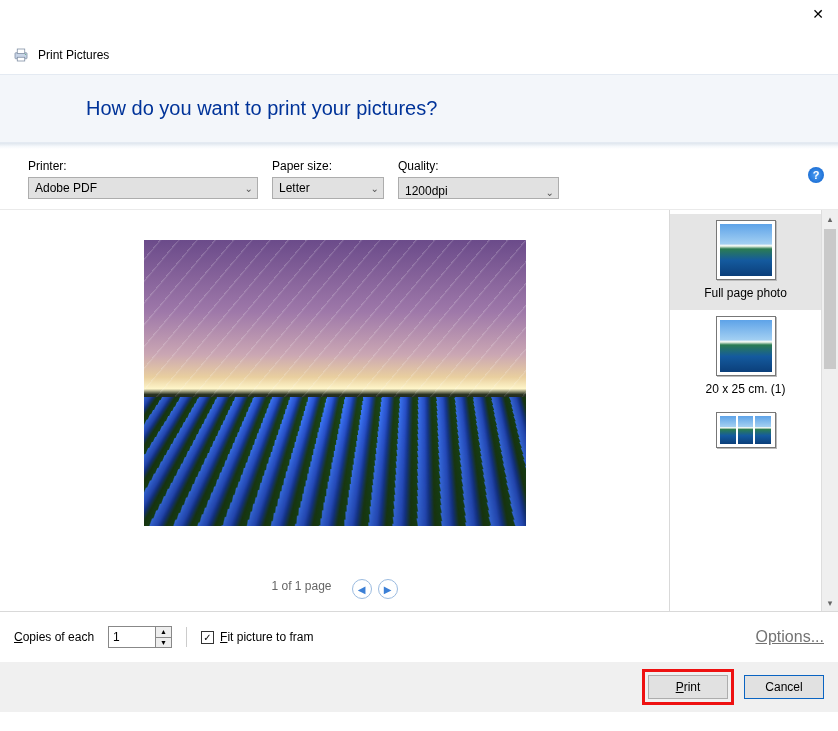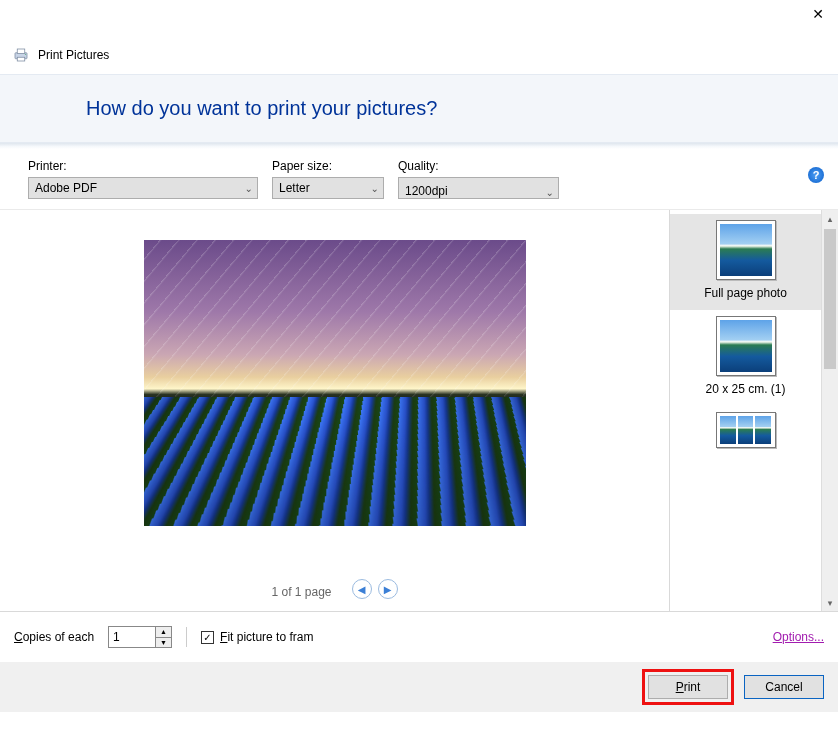--- a/index.html
+++ b/index.html
@@ -111,21 +111,21 @@
   }
   .preview-img .streaks {
     position:absolute; inset:0;
     background: repeating-linear-gradient(130deg,
       rgba(255,255,255,0) 0px, rgba(255,255,255,0) 12px,
       rgba(255,255,255,0.22) 12px, rgba(255,255,255,0.0) 14px);
     mask: linear-gradient(#000 0%, #000 52%, rgba(0,0,0,0) 58%);
     -webkit-mask: linear-gradient(#000 0%, #000 52%, rgba(0,0,0,0) 58%);
   }
   .pager {
-    display:flex; align-items:flex-end; gap:20px; color:#666; font-size:12px;
+    display:flex; align-items:flex-start; gap:20px; color:#666; font-size:12px;
   }
   .pgbtns { display:flex; gap:6px; }
   .circle-btn {
     width:20px; height:20px; border-radius:50%;
     border:1px solid #9bbbe0; background:#fff;
     display:flex; align-items:center; justify-content:center;
     color:#3b7fd6; font-size:10px;
   }
   .layout-pane {
     width:168px;
@@ -184,21 +184,21 @@
   .spin-btns { display:flex; flex-direction:column; width:16px; border-left:1px solid #888; }
   .spin-btns div { flex:1; display:flex; align-items:center; justify-content:center; font-size:7px; background:#eee; }
   .spin-btns div:first-child { border-bottom:1px solid #888; }
   .divider-v { width:1px; height:20px; background:#ccc; }
   .checkbox-row { display:flex; align-items:center; gap:6px; }
   .checkbox-box {
     width:13px; height:13px; border:1px solid #333; display:flex;
     align-items:center; justify-content:center; font-size:10px;
   }
   .options-link {
-    margin-left:auto; color:#a21caf; text-decoration:underline; font-size:12px;
+    margin-left:auto; color:#737373; text-decoration:underline; font-size:16px;
   }
   .action-bar {
     background:#f0f0f0;
     height:50px;
     display:flex; align-items:center; justify-content:flex-end;
     gap:10px; padding:0 14px;
   }
   .win-btn {
     width:80px; height:24px;
     border:1px solid #adadad;

